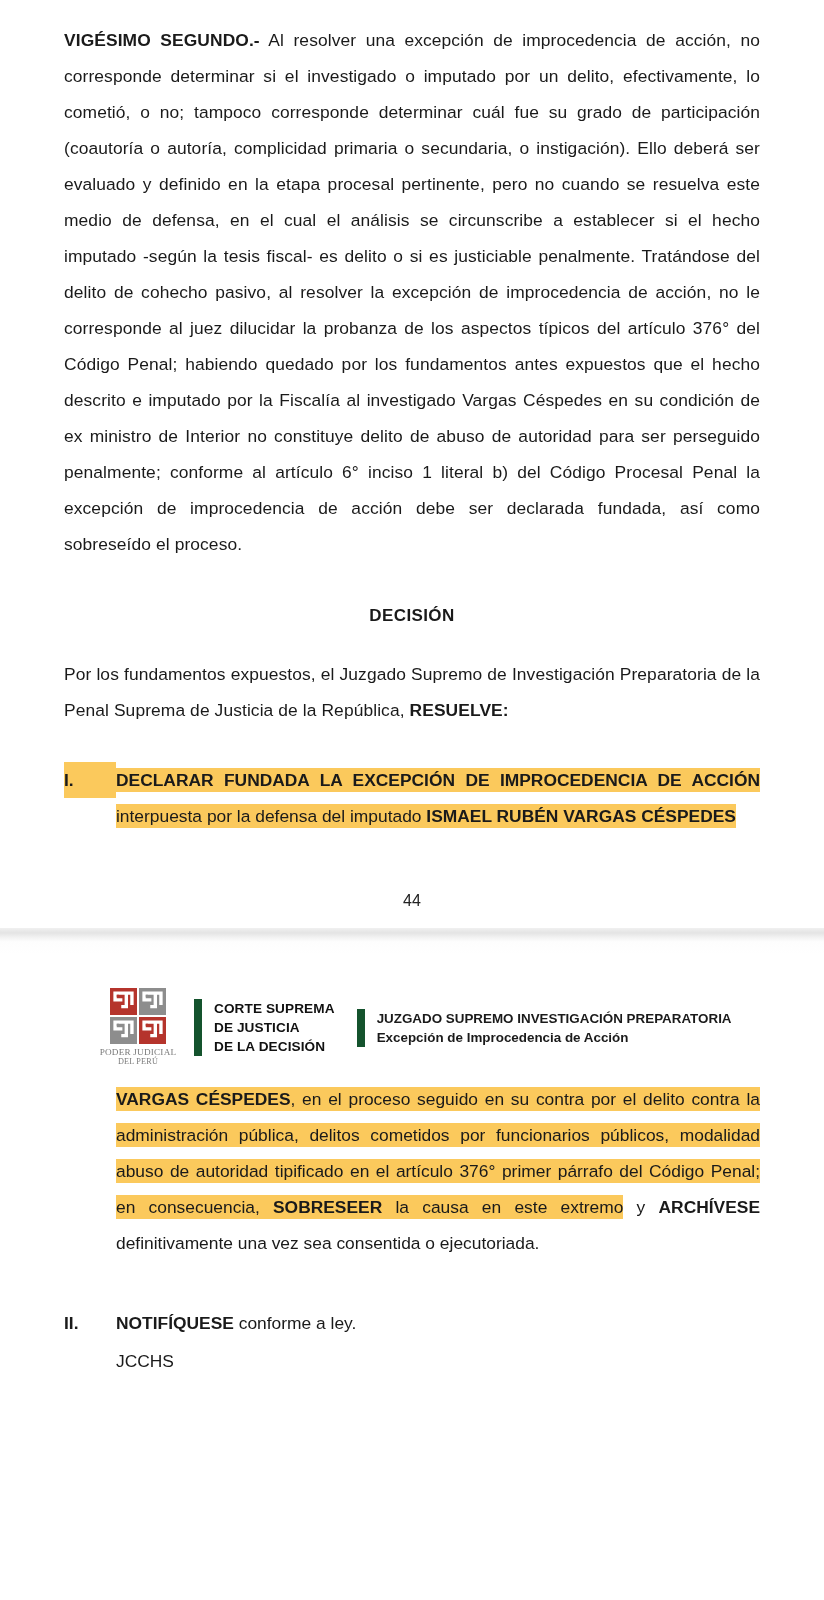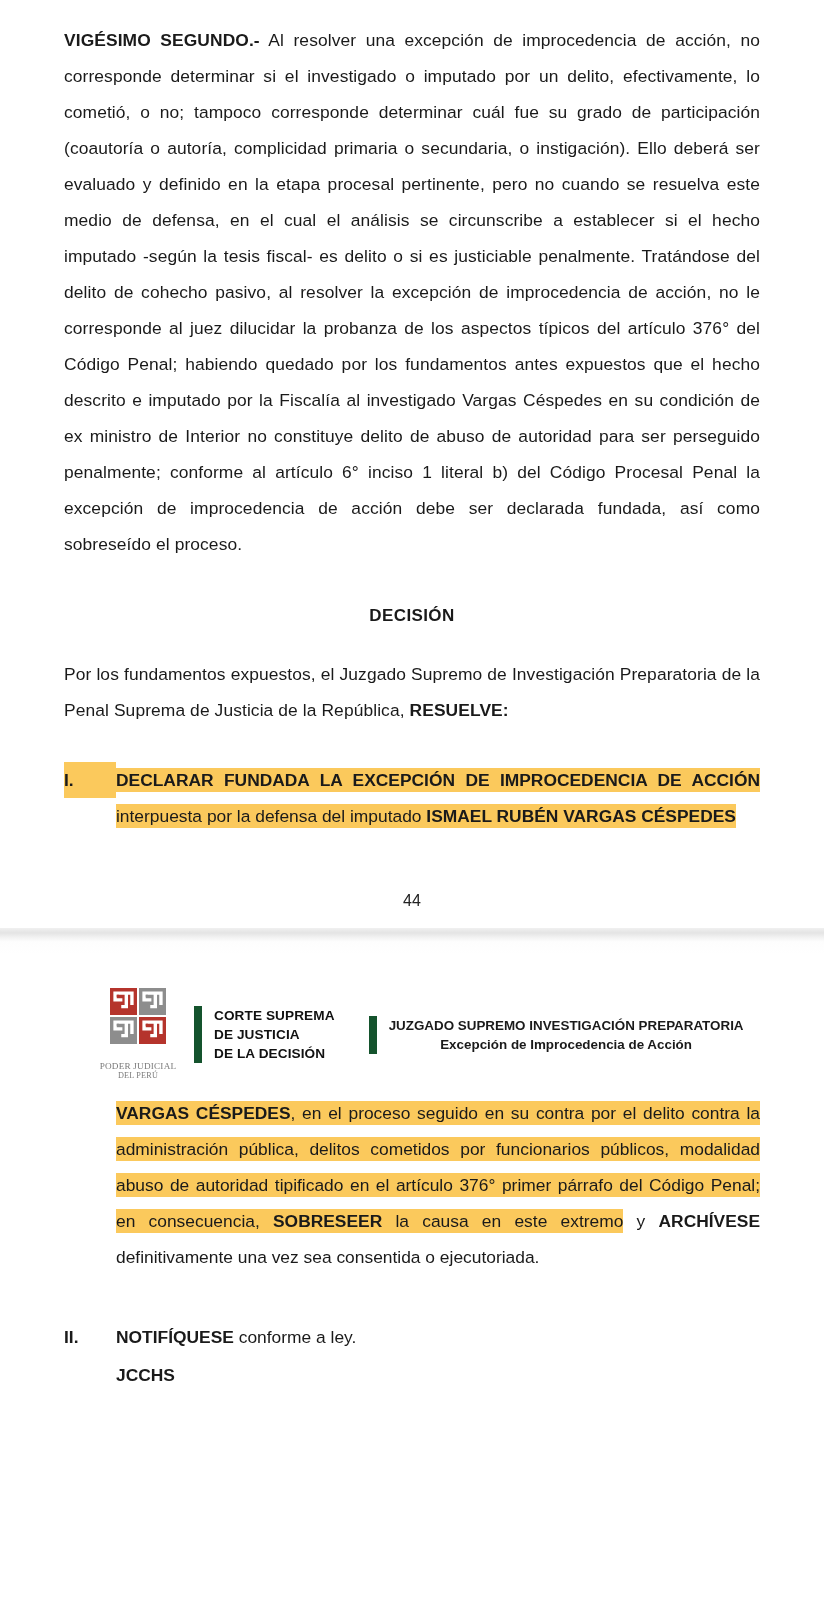--- a/index.html
+++ b/index.html
@@ -128,21 +128,21 @@
     gap: 2px;
   }
   .pj-cell {
     position: relative;
     width: 100%;
     height: 100%;
   }
   .pj-cell svg { display: block; width: 100%; height: 100%; }
 
   .lh-logo-caption {
-    margin-top: 21px;
+    margin-top: 7px;
     font-family: "Liberation Serif", serif;
     font-size: 9.2px;
     line-height: 10px;
     text-align: center;
     color: #7a7a7a;
     letter-spacing: 0.2px;
     font-variant: small-caps;
     text-transform: uppercase;
   }
   .lh-logo-caption .ln2 { font-size: 8.2px; display:block; }
@@ -153,21 +153,21 @@
     margin-left: 8px;
   }
   .lh-court {
     font-size: 13.6px;
     font-weight: 700;
     line-height: 19px;
     letter-spacing: 0.1px;
     color: #111;
     white-space: nowrap;
   }
-  .lh-case { margin-left: 34px; text-align: center; }
+  .lh-case { margin-left: 22px; }
   .lh-case-title {
     font-size: 13.4px;
     font-weight: 700;
     line-height: 19px;
     white-space: nowrap;
   }
   .lh-case-sub {
     font-size: 13.4px;
     font-weight: 600;
     line-height: 19px;
@@ -185,21 +185,21 @@
     font-size: 17.4px;
     line-height: 36px;
     text-align: justify;
     margin: 14px 0 8px 52px;
   }
 
   .res-item-two { margin-top: 44px; }
   .sig-line {
     font-size: 17.4px;
     line-height: 36px;
-    font-weight: 700;
+    font-weight: 400;
     margin-top: 2px;
   }
 </style>
 </head>
 <body>
 
 <div class="page page-one">
 
   <p class="para first-body">
     <span class="bold">VIGÉSIMO SEGUNDO.-</span><span> Al resolver una excepción de improcedencia de acción, no corresponde determinar si el investigado o imputado por un delito, efectivamente, lo cometió, o no; tampoco corresponde determinar cuál fue su grado de participación (coautoría o autoría, complicidad primaria o secundaria, o instigación). Ello deberá ser evaluado y definido en la etapa procesal pertinente, pero no cuando se resuelva este medio de defensa, en el cual el análisis se circunscribe a establecer si el hecho imputado -según la tesis fiscal- es delito o si es justiciable penalmente. Tratándose del delito de cohecho pasivo, al resolver la excepción de improcedencia de acción, no le corresponde al juez dilucidar la probanza de los aspectos típicos del artículo 376° del Código Penal; habiendo quedado por los fundamentos antes expuestos que el hecho descrito e imputado por la Fiscalía al investigado Vargas Céspedes en su condición de ex ministro de Interior no constituye delito de abuso de autoridad para ser perseguido penalmente; conforme al artículo 6° inciso 1 literal b) del Código Procesal Penal la excepción de improcedencia de acción debe ser declarada fundada, así como sobreseído el proceso.</span>

